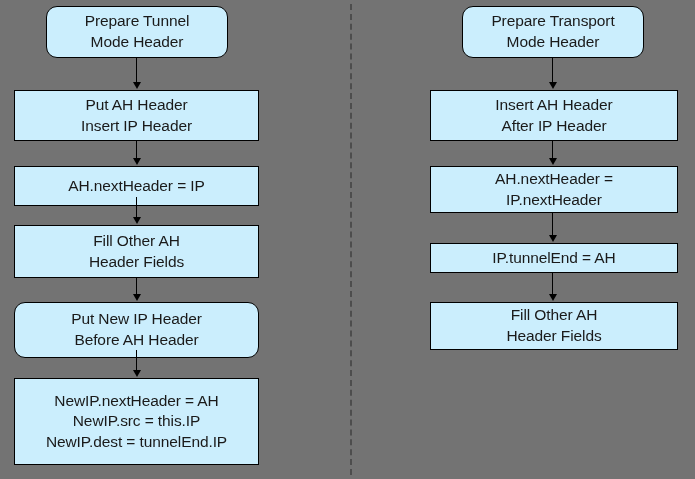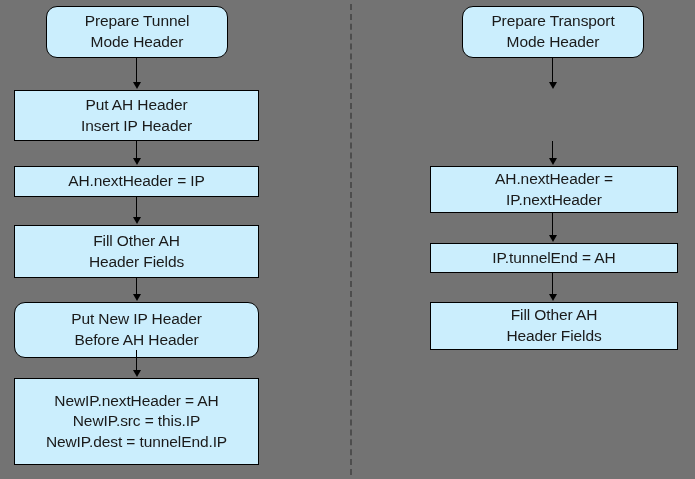--- a/index.html
+++ b/index.html
@@ -87,21 +87,21 @@
   <div class="node" style="left:14px; top:90px; width:245px; height:51px;">
     <span class="label">Put AH Header
 Insert IP Header</span>
   </div>
 
   <div class="arrow" style="left:131px; top:141px; height:26px;">
     <span class="shaft" style="height:19px;"></span>
     <span class="head" style="top:17px;"></span>
   </div>
 
-  <div class="node" style="left:14px; top:166px; width:245px; height:31px;text-align:center;">
+  <div class="node" style="left:14px; top:166px; width:245px; height:40px;text-align:center;">
     <span class="label">AH.nextHeader = IP</span>
   </div>
 
   <div class="arrow" style="left:131px; top:197px; height:29px;">
     <span class="shaft" style="height:22px;"></span>
     <span class="head" style="top:20px;"></span>
   </div>
 
   <div class="node" style="left:14px; top:225px; width:245px; height:53px;">
     <span class="label">Fill Other AH
@@ -134,20 +134,24 @@
   <div class="node rounded" style="left:462px; top:6px; width:182px; height:52px;">
     <span class="label">Prepare Transport
 Mode Header</span>
   </div>
 
   <div class="arrow" style="left:547px; top:58px; height:32px;">
     <span class="shaft" style="height:26px;"></span>
     <span class="head" style="top:24px;"></span>
   </div>
 
+  <div class="node" style="left:430px; top:90px; width:248px; height:51px;">
+    <span class="label">Insert AH Header
+After IP Header</span>
+  </div>
 
   <div class="arrow" style="left:547px; top:141px; height:26px;">
     <span class="shaft" style="height:19px;"></span>
     <span class="head" style="top:17px;"></span>
   </div>
 
   <div class="node" style="left:430px; top:166px; width:248px; height:47px;">
     <span class="label">AH.nextHeader =
 IP.nextHeader</span>
   </div>

